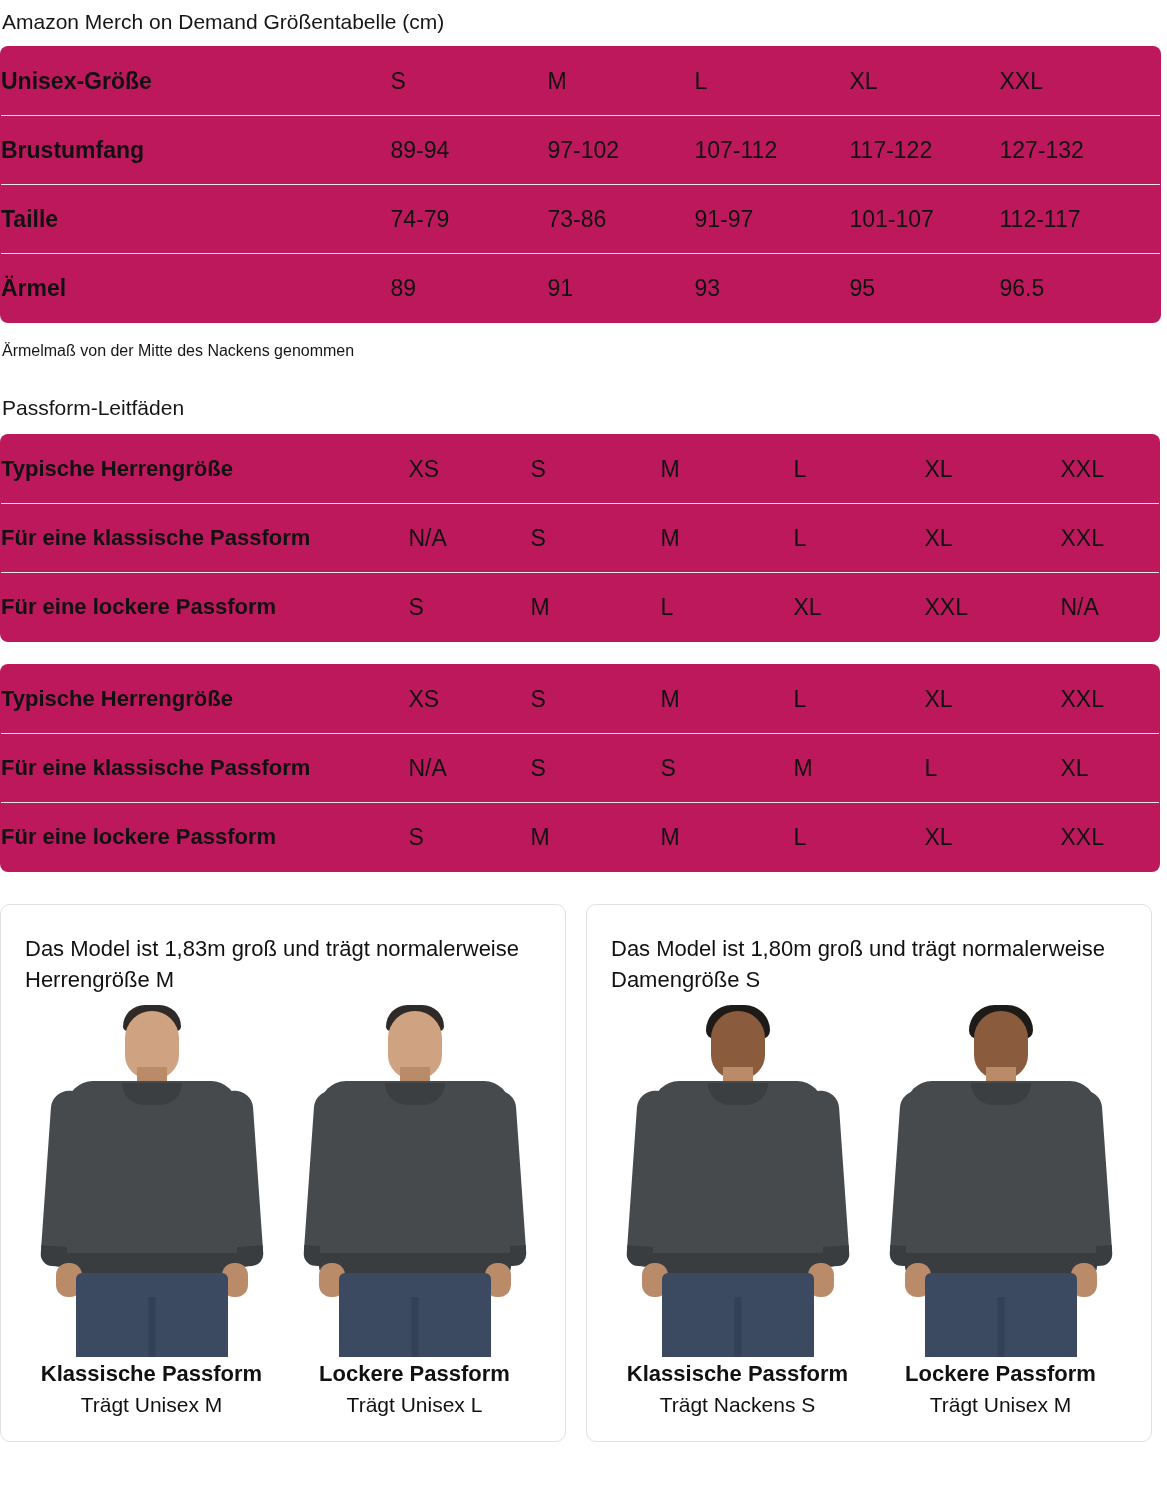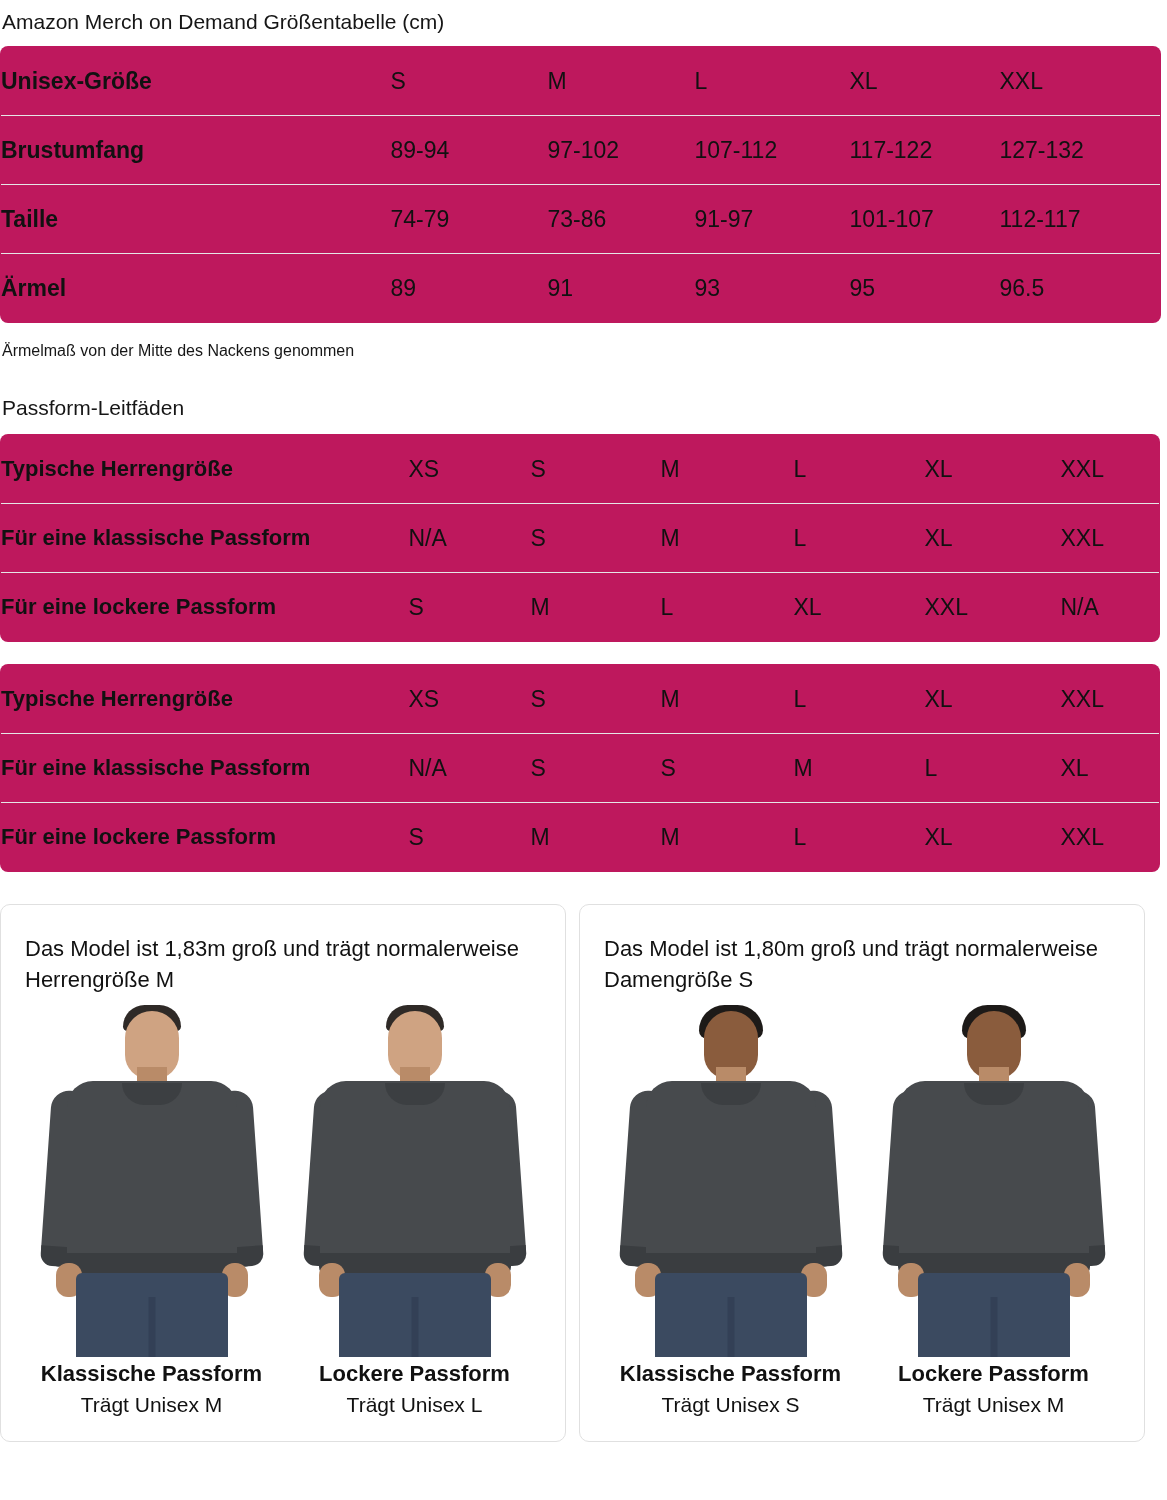--- a/index.html
+++ b/index.html
@@ -84,21 +84,21 @@
   .fit-table col.c4 { width: 131px; }
   .fit-table col.c5 { width: 136px; }
   .fit-table td { height: 69px; font-size: 22px; }
   .fit-table td.rowhead { font-size: 22px; }
 
   .spacer-22 { height: 22px; }
 
   
   .panels {
     display: flex;
-    gap: 13px;
+    gap: 20px;
     margin-top: 32px;
   }
   .panel {
     width: 566px;
     box-sizing: border-box;
     border: 1px solid #e0e0e0;
     border-radius: 10px;
     padding: 28px 24px 10px 24px;
     background: #fff;
   }
@@ -463,21 +463,21 @@
                 <div class="cuff"></div>
               </div>
             <div class="torso"></div>
             <div class="collar"></div>
             <div class="hem"></div>
             <div class="hand left"></div>
             <div class="hand right"></div>
             <div class="jeans"></div>
           </div>
           <div class="fig-label">Klassische Passform</div>
-          <div class="fig-sub">Trägt Unisex S</div>
+          <div class="fig-sub">Trägt Nackens S</div>
         </div>
 
         <div class="figure">
           <div class="fig-art">
             <div class="hair female"></div>
             <div class="head female"></div>
             <div class="neck"></div>
             <div class="arm left wide">
                 <div class="cuff"></div>
               </div>

